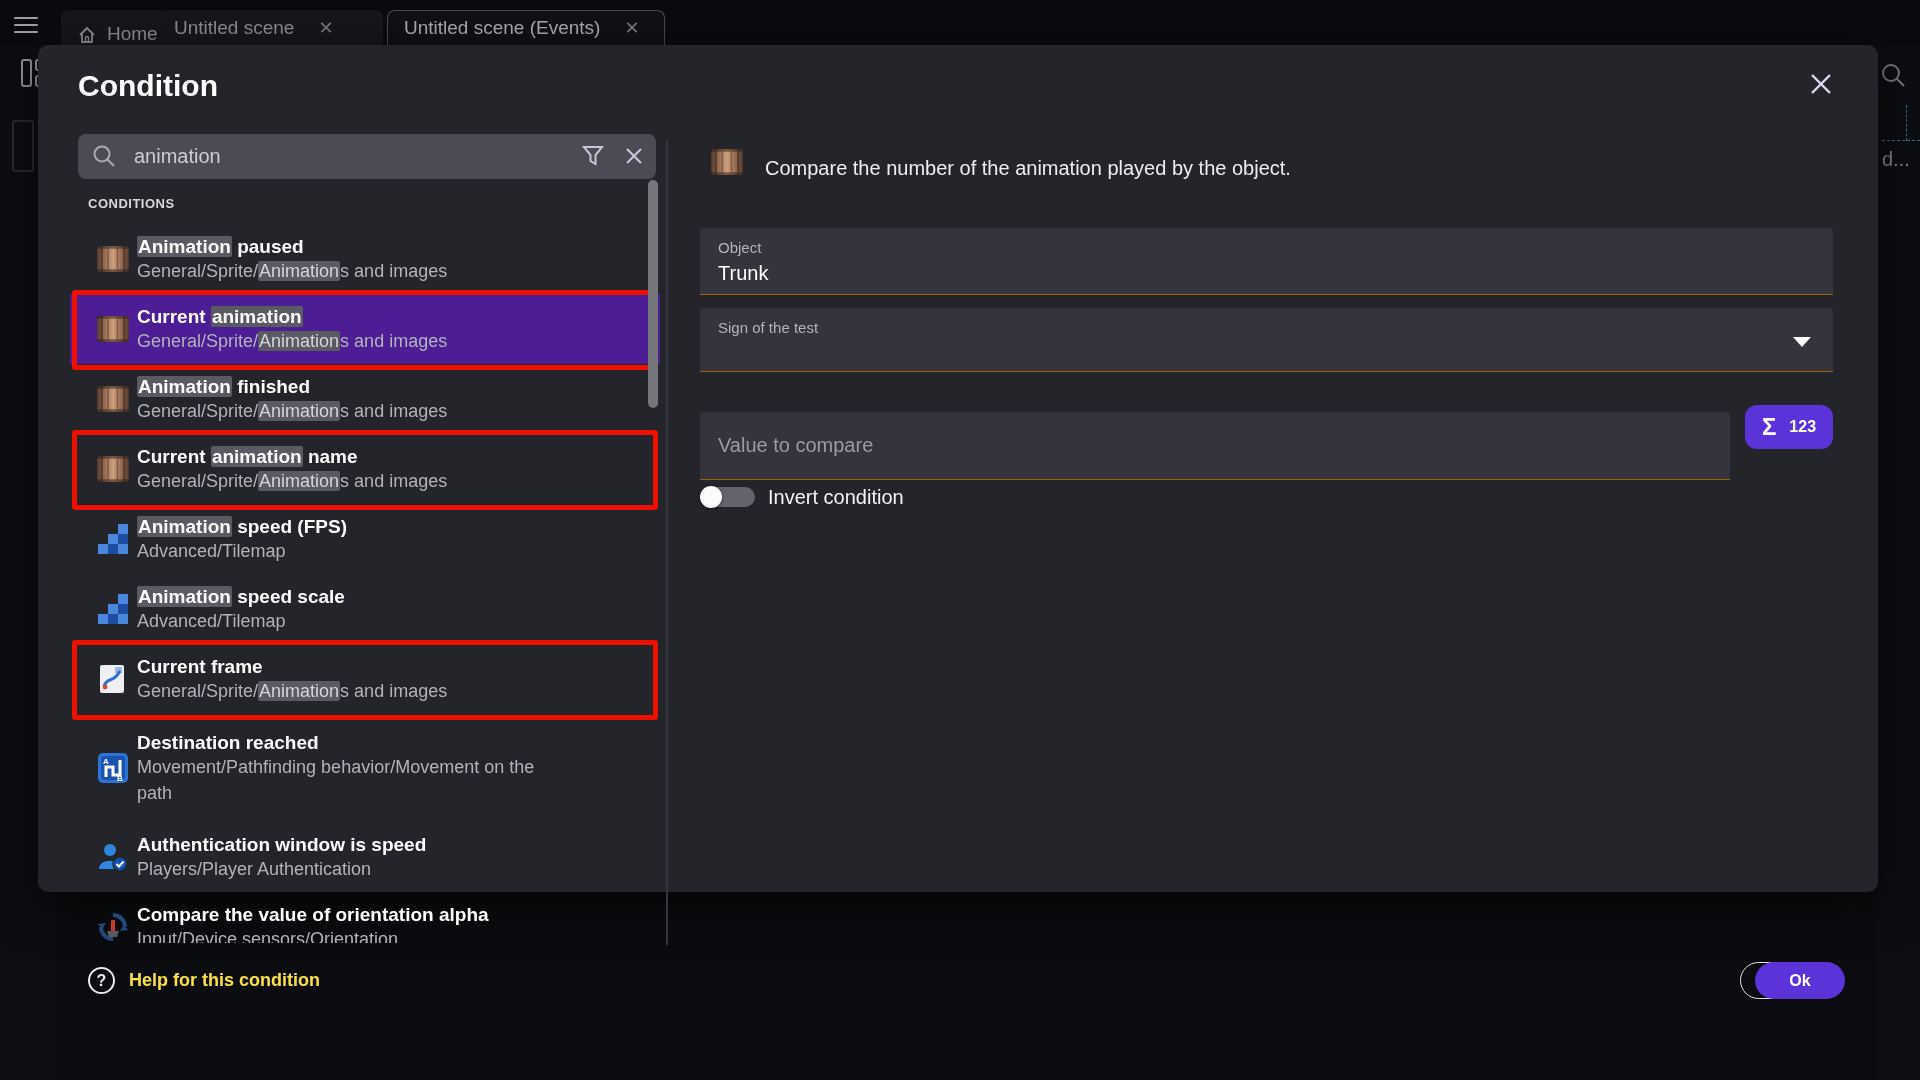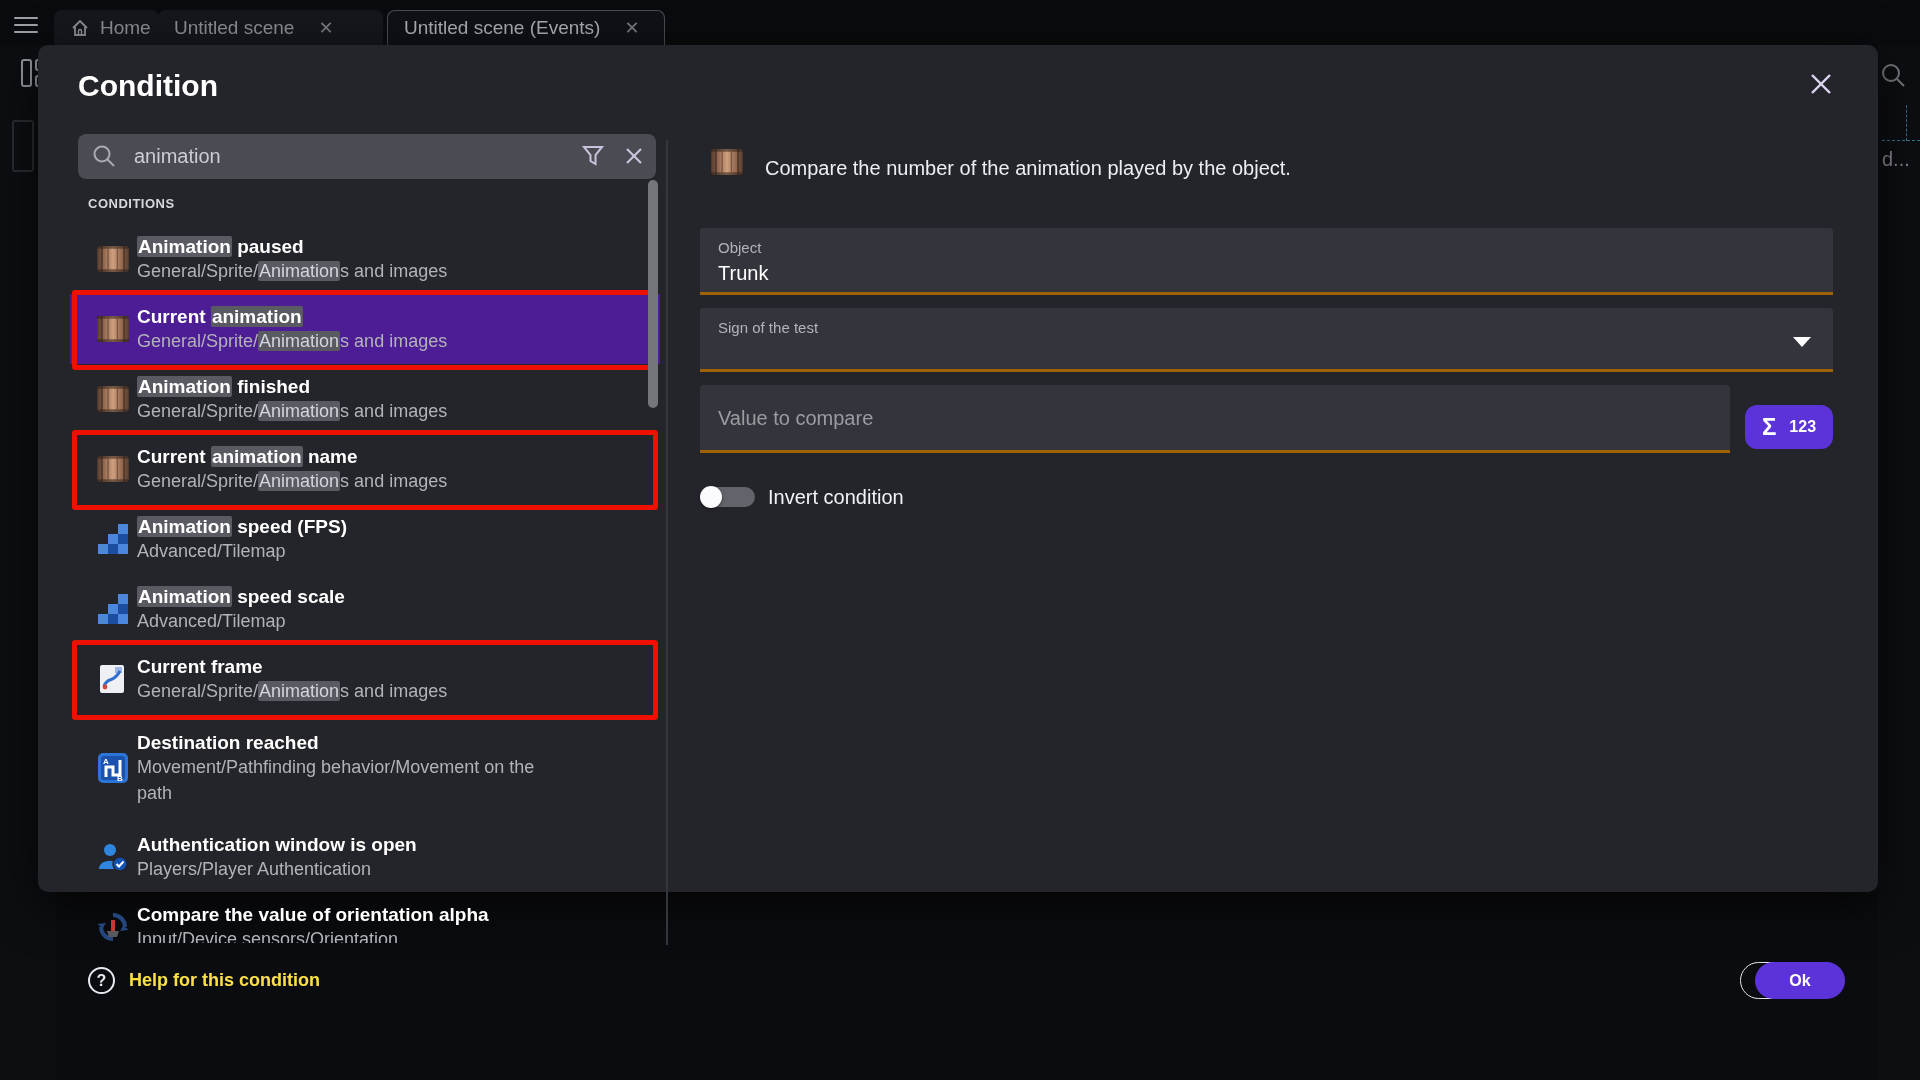--- a/index.html
+++ b/index.html
@@ -53,21 +53,21 @@
   .hl { background:#595a62; border-radius:2px; padding:0 1px; }
   .rsub .hl { color:#d4d5db; }
   .row.annotated::after { content:""; position:absolute; left:2px; right:2px; top:-4px; bottom:-6px;
     border:5px solid var(--red, #ee1000); border-radius:3px; pointer-events:none; }
   #scrollthumb { left:610px; top:135px; width:10px; height:228px; background:#75767c; border-radius:5px; cursor:pointer; }
   #vdivider { left:628px; top:95px; height:805px; border-left:2px solid #35363d; }
 
   
   #desc-icon { left:672px; top:103px; }
   #desc-text { left:727px; top:112px; width:1050px; font-size:20px; color:#eceef0; }
-  .field { position:absolute; background:#34353c; border-bottom:3px solid #a16207;
+  .field { position:absolute; background:#34353c; border-bottom:1px solid #a16207;
     border-radius:4px 4px 0 0; padding:11px 18px 0 18px; cursor:pointer; }
   .flabel { font-size:15px; color:#b3b4ba; }
   .fvalue { font-size:20px; color:#ffffff; margin-top:6px; }
   #f-object { left:662px; top:183px; width:1133px; height:67px; }
   #f-sign { left:662px; top:263px; width:1133px; height:64px; }
   #f-sign .arrow { position:absolute; right:22px; top:29px; width:0; height:0;
     border-left:9px solid transparent; border-right:9px solid transparent; border-top:10px solid #ffffff; }
   #f-value { left:662px; top:340px; width:1030px; height:68px; }
   #f-value input { width:100%; height:46px; background:transparent; border:none; outline:none;
     font-size:20px; color:#e8e9ed; font-family:inherit; }
@@ -100,21 +100,21 @@
 </head>
 <body>
 
 <div class="abs" id="topbar"></div>
 <div class="abs" id="hamburger">
     <span></span>
     <span></span>
     <span></span>
   </div>
 <div class="abs" id="tabbar" style="left:45px; top:0; width:1400px; height:45px;">
-    <div class="tab abs plain" style="left: 9px; width: 105px;">
+    <div class="tab abs plain" style="left: 16px; width: 105px; align-items: flex-end;">
       <span>
     <svg width="20" height="20" viewBox="0 0 20 20" fill="none" stroke="#8e8f95" stroke-width="1.8">
       <path d="M3 10 L10 3 L17 10"></path>
           <path d="M5 9 V17 H15 V9"></path>
       <path d="M8.5 17 V13 a1.5 1.5 0 0 1 3 0 V17" stroke-width="1.4"></path>
         </svg>
       </span>
       <span>Home</span>
     </div>
     <div class="tab abs plain" style="left: 113px; width: 225px;">
@@ -347,21 +347,21 @@
       <div class="row" style="top: 636px;">
         <div class="ric">
     <svg width="30" height="30" viewBox="0 0 30 30">
       <circle cx="12" cy="8" r="6" fill="#2f86df"></circle>
       <path d="M1 27 C1 16, 23 16, 23 27 Z" fill="#2f86df"></path>
       <circle cx="22" cy="22" r="7" fill="#1351b4" stroke="#24252b" stroke-width="1.5"></circle>
       <path d="M18.5 22 l2.5 2.5 l4.5 -5" stroke="#fff" stroke-width="2" fill="none"></path>
     </svg>
         </div>
     <div class="rtxt">
-      <div class="rtitle"><span class="">Authentication window is open</span></div>
+      <div class="rtitle"><span class="">Authentication window is speed</span></div>
       <div class="rsub"><span class="">Players/Player Authentication</span></div>
     </div>
       </div>
       <div class="row" style="top: 706px;">
         <div class="ric">
     <svg width="30" height="30" viewBox="0 0 30 30">
       <path d="M15 3 A12 12 0 0 1 27 15" stroke="#23477e" stroke-width="4" fill="none"></path>
       <path d="M15 27 A12 12 0 0 1 3 15" stroke="#23477e" stroke-width="4" fill="none"></path>
       <polygon points="25,14 31,18 22,19" fill="#23477e"></polygon>
       <polygon points="5,16 -1,12 8,11" fill="#23477e"></polygon>
@@ -403,21 +403,21 @@
   <div class="field" id="f-object">
     <div class="flabel">Object</div>
     <div class="fvalue">Trunk</div>
   </div>
 
   <div class="field" id="f-sign">
     <div class="flabel">Sign of the test</div>
     <div class="arrow"></div>
   </div>
 
-  <div class="field" id="f-value" style="padding-top:10px;">
+  <div class="field" id="f-value" style="padding-top:10px;margin-top:27px;">
     <input type="text" placeholder="Value to compare" style="">
   </div>
   <button class="abs" id="expr-btn">
     <span class="sigma">Σ</span>
     <span class="n123">123</span>
   </button>
 
   <div class="abs" id="toggle">
     <div class="track"></div>
     <div class="knob"></div>

